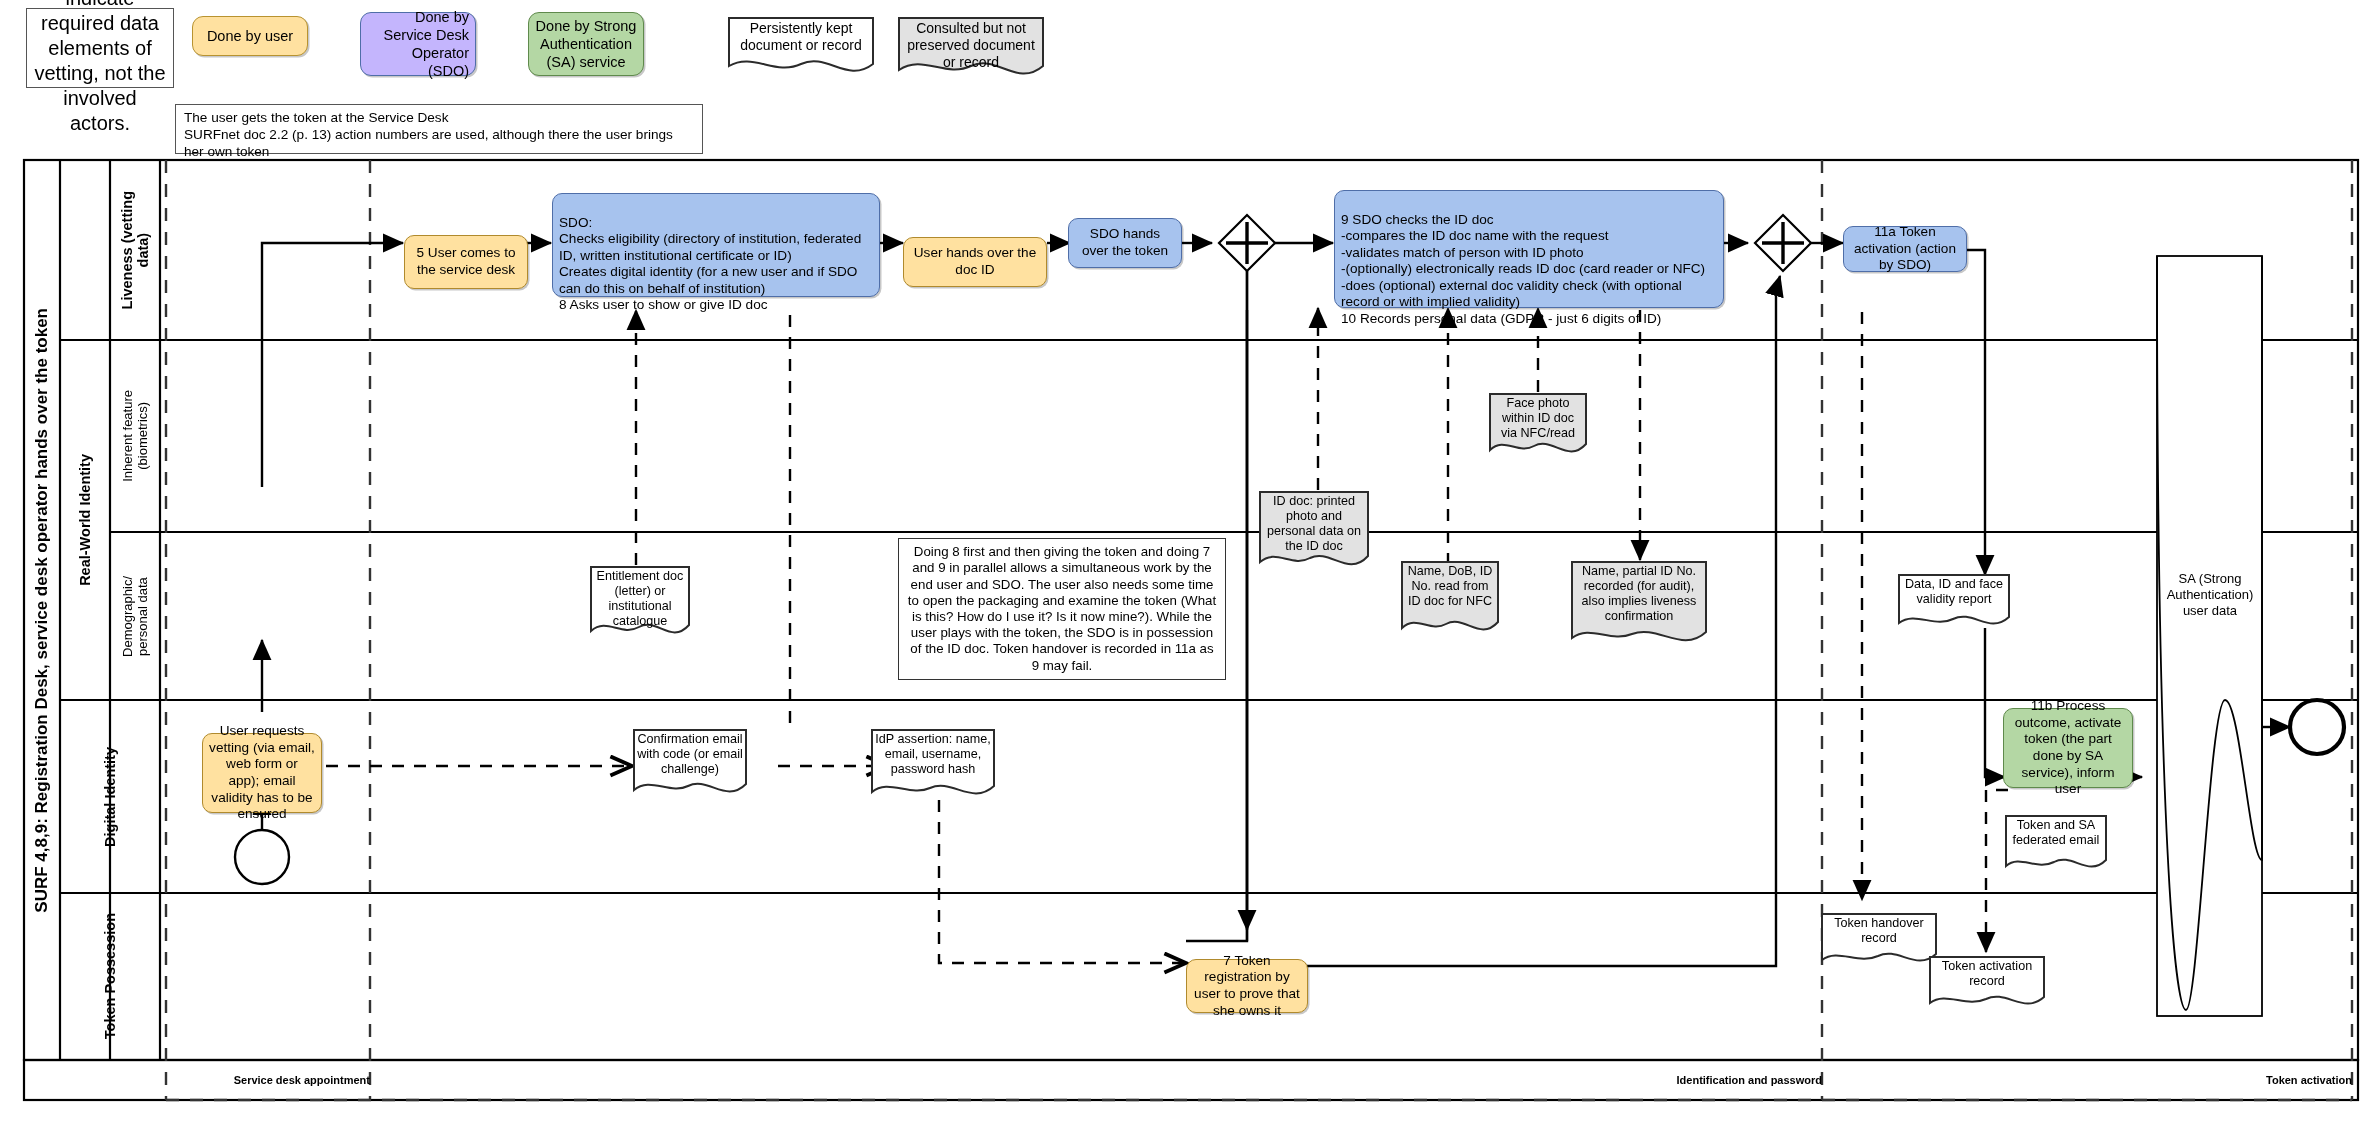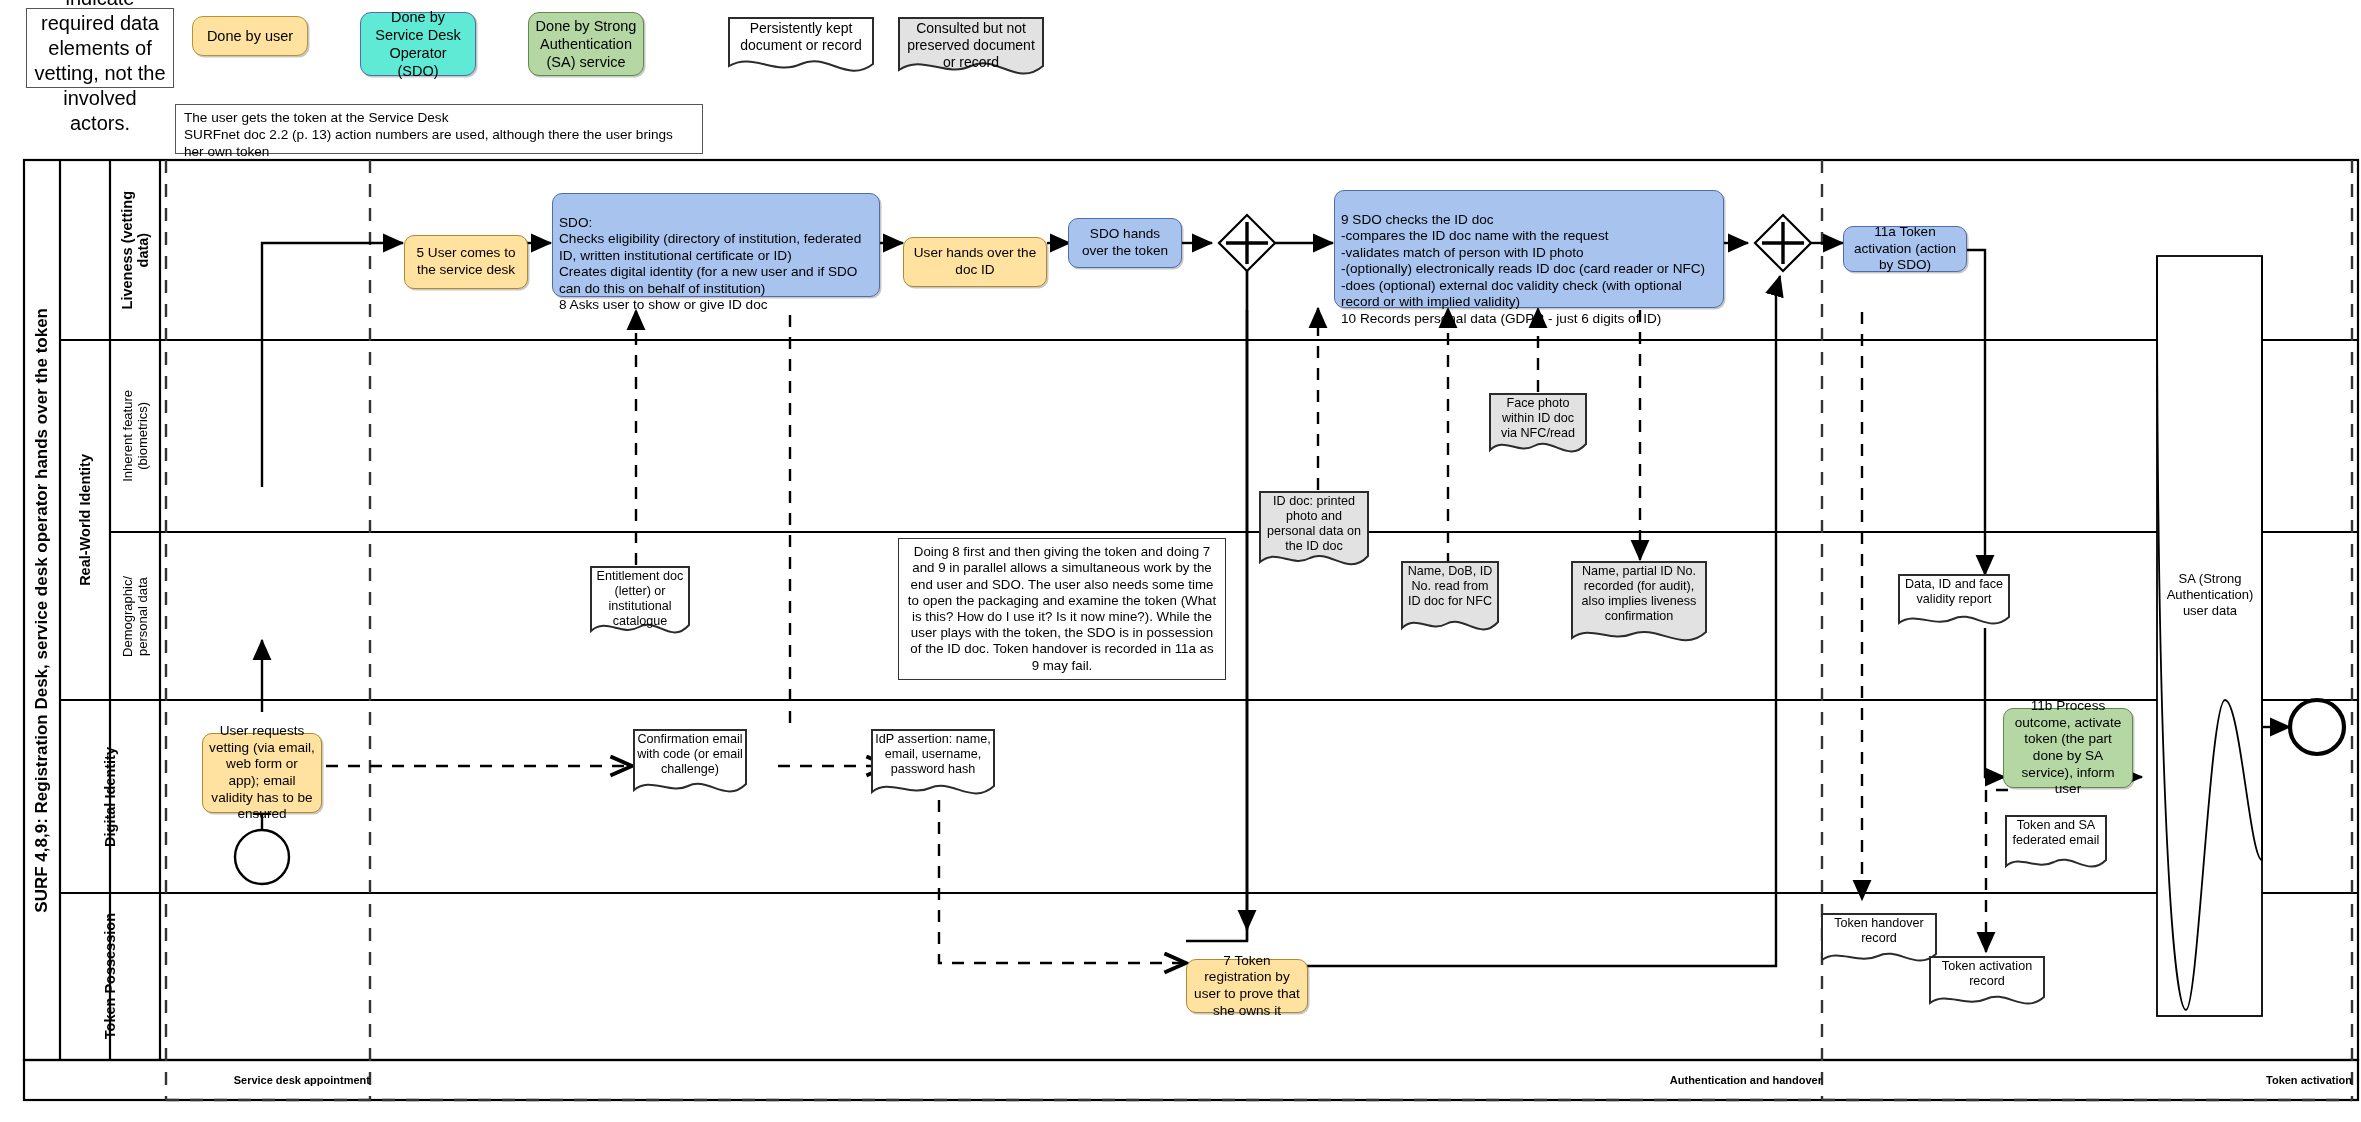--- a/index.html
+++ b/index.html
@@ -16,21 +16,21 @@
     display:flex;align-items:center;justify-content:flex-end;text-align:center;
     font-size:20px;line-height:1.25;padding:4px 6px;
   }
   .pill{
     border:1px solid #444;border-radius:11px;
     display:flex;align-items:center;justify-content:center;text-align:center;
     font-size:14.5px;line-height:1.25;padding:3px 6px;
     box-shadow:1.5px 1.5px 0 rgba(0,0,0,.22);
   }
   .pill.user{background:#ffe1a0;border-color:#b89330;}
-  .pill.sdo {background:#5eead4;border-color:#4f6ea8;}
+  .pill.sdo {background:#c4b5fd;border-color:#4f6ea8;text-align:right;}
   .pill.sa  {background:#b4d7a4;border-color:#5f8a4c;}
 
   
   .doc{position:absolute;}
   .doc svg{position:absolute;left:0;top:0;width:100%;height:100%;}
   .doc .txt{
     position:relative;z-index:2;
     display:flex;align-items:flex-start;justify-content:center;text-align:center;
     width:100%;height:100%;font-size:14px;line-height:1.2;
     padding:4px 5px 0 5px;box-sizing:border-box;
@@ -394,19 +394,19 @@
   </div>
 
   <div class="abs" style="left:2160px;top:560px;width:100px;height:70px;display:flex;align-items:center;justify-content:center;text-align:center;font-size:13px;line-height:1.22;">
     <span>SA (Strong Authentication) user data</span>
   </div>
 
   <div class="phase" style="left:166px;top:1060px;width:204px;height:40px;">
     <span>Service desk appointment</span>
   </div>
   <div class="phase" style="left:370px;top:1060px;width:1452px;height:40px;">
-    <span>Authentication and handover</span>
+    <span>Identification and password</span>
   </div>
   <div class="phase" style="left:1822px;top:1060px;width:530px;height:40px;">
     <span>Token activation</span>
   </div>
 
 </div>
 
 </body></html>

